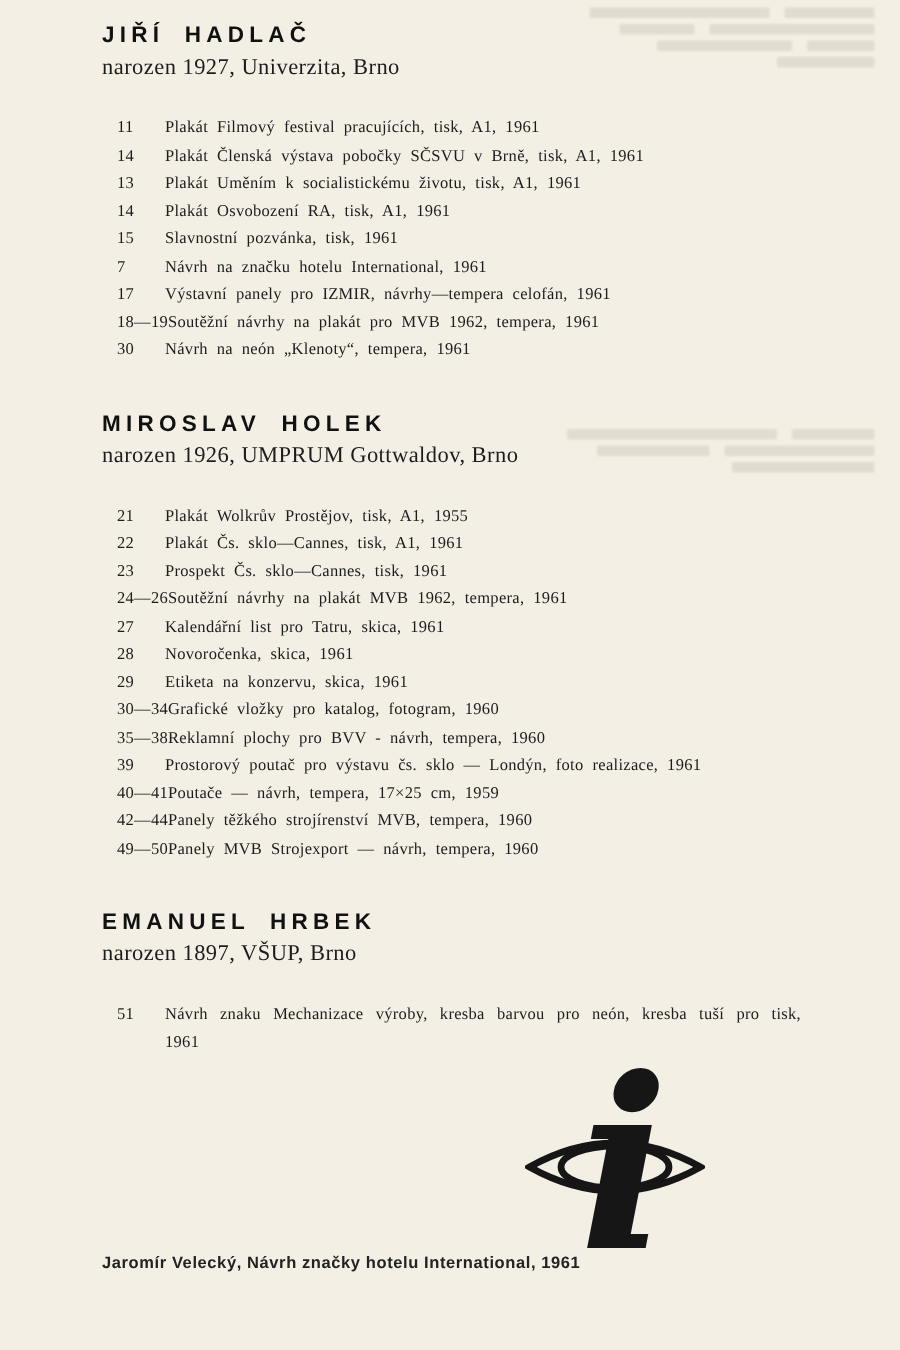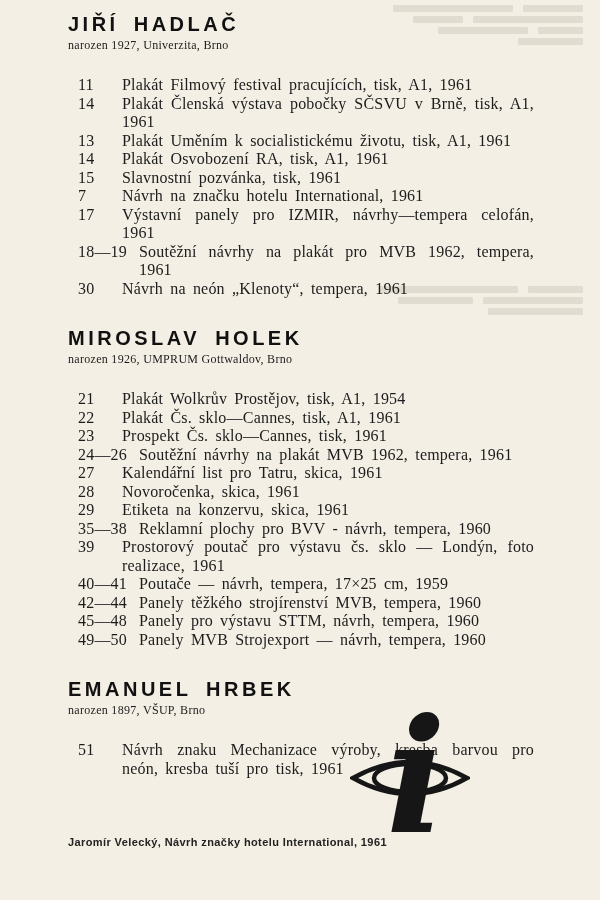--- a/index.html
+++ b/index.html
@@ -21,40 +21,39 @@
     top: 14px;
     width: 466px;
   }
 
   .artist-section { margin-bottom: 30px; }
 
   .artist-name {
     margin: 0;
     font-family: "Liberation Sans", sans-serif;
     font-weight: bold;
-    font-size: 20px;
+    font-size: 15px;
     line-height: 20px;
     letter-spacing: 3.5px;
     word-spacing: 6px;
     color: #111;
   }
 
   .artist-subtitle {
     margin: 3px 0 0 0;
-    font-size: 12px;
+    font-size: 15px;
     line-height: 17px;
     letter-spacing: 0.3px;
   }
 
   .work-list { margin-top: 22px; margin-left: 10px; }
 
   .work-item {
     display: flex;
-    gap: 12px;
-    font-size: 16px;
+    font-size: 11px;
     line-height: 18.5px;
     letter-spacing: 0.2px;
   }
 
   .item-number { min-width: 32px; white-space: nowrap; }
 
   .item-text {
     flex: 1;
     text-align: justify;
     word-spacing: 3px;
@@ -174,21 +173,21 @@
   </div>
 </div>
   </section>
 
   <section class="artist-section">
     <h2 class="artist-name">MIROSLAV HOLEK</h2>
     <p class="artist-subtitle">narozen 1926, UMPRUM Gottwaldov, Brno</p>
     <div class="work-list">
   <div class="work-item">
     <span class="item-number">21</span>
-    <span class="item-text">Plakát Wolkrův Prostějov, tisk, A1, 1954</span>
+    <span class="item-text">Plakát Wolkrův Prostějov, tisk, A1, 1955</span>
   </div>
 
   <div class="work-item">
     <span class="item-number">22</span>
     <span class="item-text">Plakát Čs. sklo—Cannes, tisk, A1, 1961</span>
   </div>
 
   <div class="work-item">
     <span class="item-number">23</span>
     <span class="item-text">Prospekt Čs. sklo—Cannes, tisk, 1961</span>
@@ -207,20 +206,24 @@
   <div class="work-item">
     <span class="item-number">28</span>
     <span class="item-text">Novoročenka, skica, 1961</span>
   </div>
 
   <div class="work-item">
     <span class="item-number">29</span>
     <span class="item-text">Etiketa na konzervu, skica, 1961</span>
   </div>
 
+  <div class="work-item">
+    <span class="item-number">30—34</span>
+    <span class="item-text">Grafické vložky pro katalog, fotogram, 1960</span>
+  </div>
 
   <div class="work-item">
     <span class="item-number">35—38</span>
     <span class="item-text">Reklamní plochy pro BVV - návrh, tempera, 1960</span>
   </div>
 
   <div class="work-item">
     <span class="item-number">39</span>
     <span class="item-text">Prostorový poutač pro výstavu čs. sklo — Londýn, foto realizace, 1961</span>
   </div>
@@ -228,24 +231,20 @@
   <div class="work-item">
     <span class="item-number">40—41</span>
     <span class="item-text">Poutače — návrh, tempera, 17×25 cm, 1959</span>
   </div>
 
   <div class="work-item">
     <span class="item-number">42—44</span>
     <span class="item-text">Panely těžkého strojírenství MVB, tempera, 1960</span>
   </div>
 
-  <div class="work-item">
-    <span class="item-number">45—48</span>
-    <span class="item-text">Panely pro výstavu STTM, návrh, tempera, 1960</span>
-  </div>
 
   <div class="work-item">
     <span class="item-number">49—50</span>
     <span class="item-text">Panely MVB Strojexport — návrh, tempera, 1960</span>
   </div>
 </div>
   </section>
 
   <section class="artist-section">
     <h2 class="artist-name">EMANUEL HRBEK</h2>

